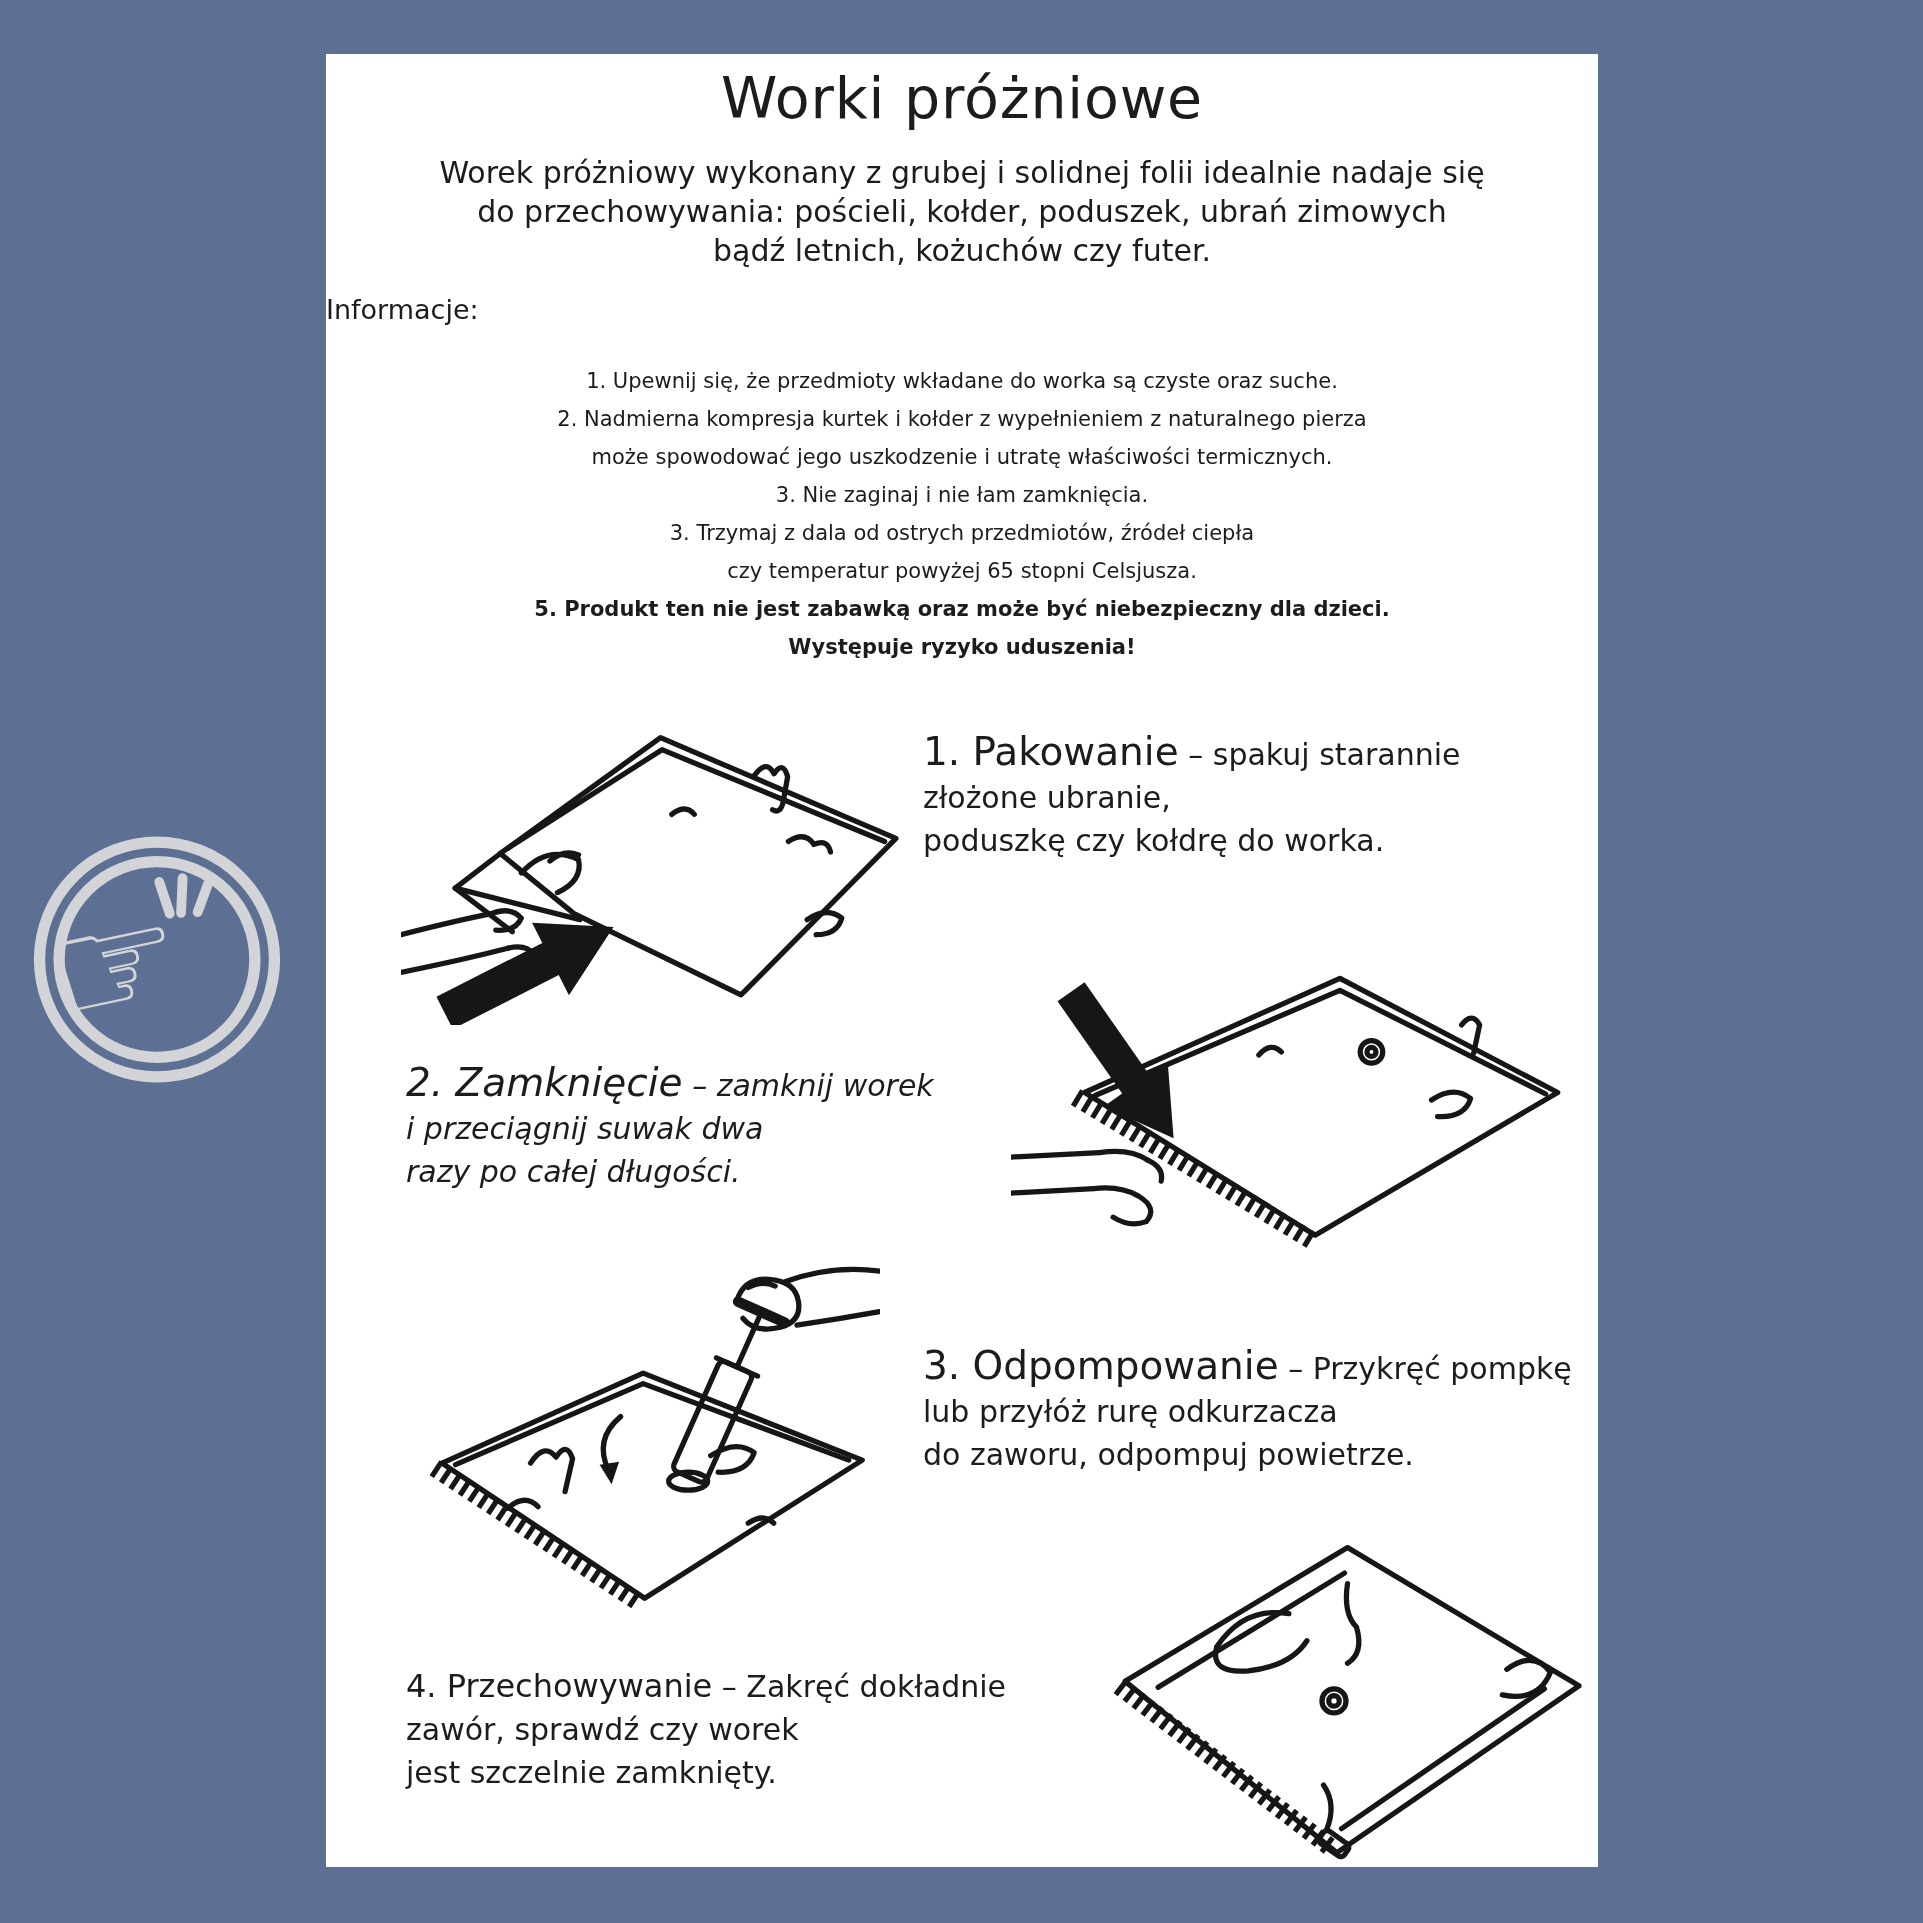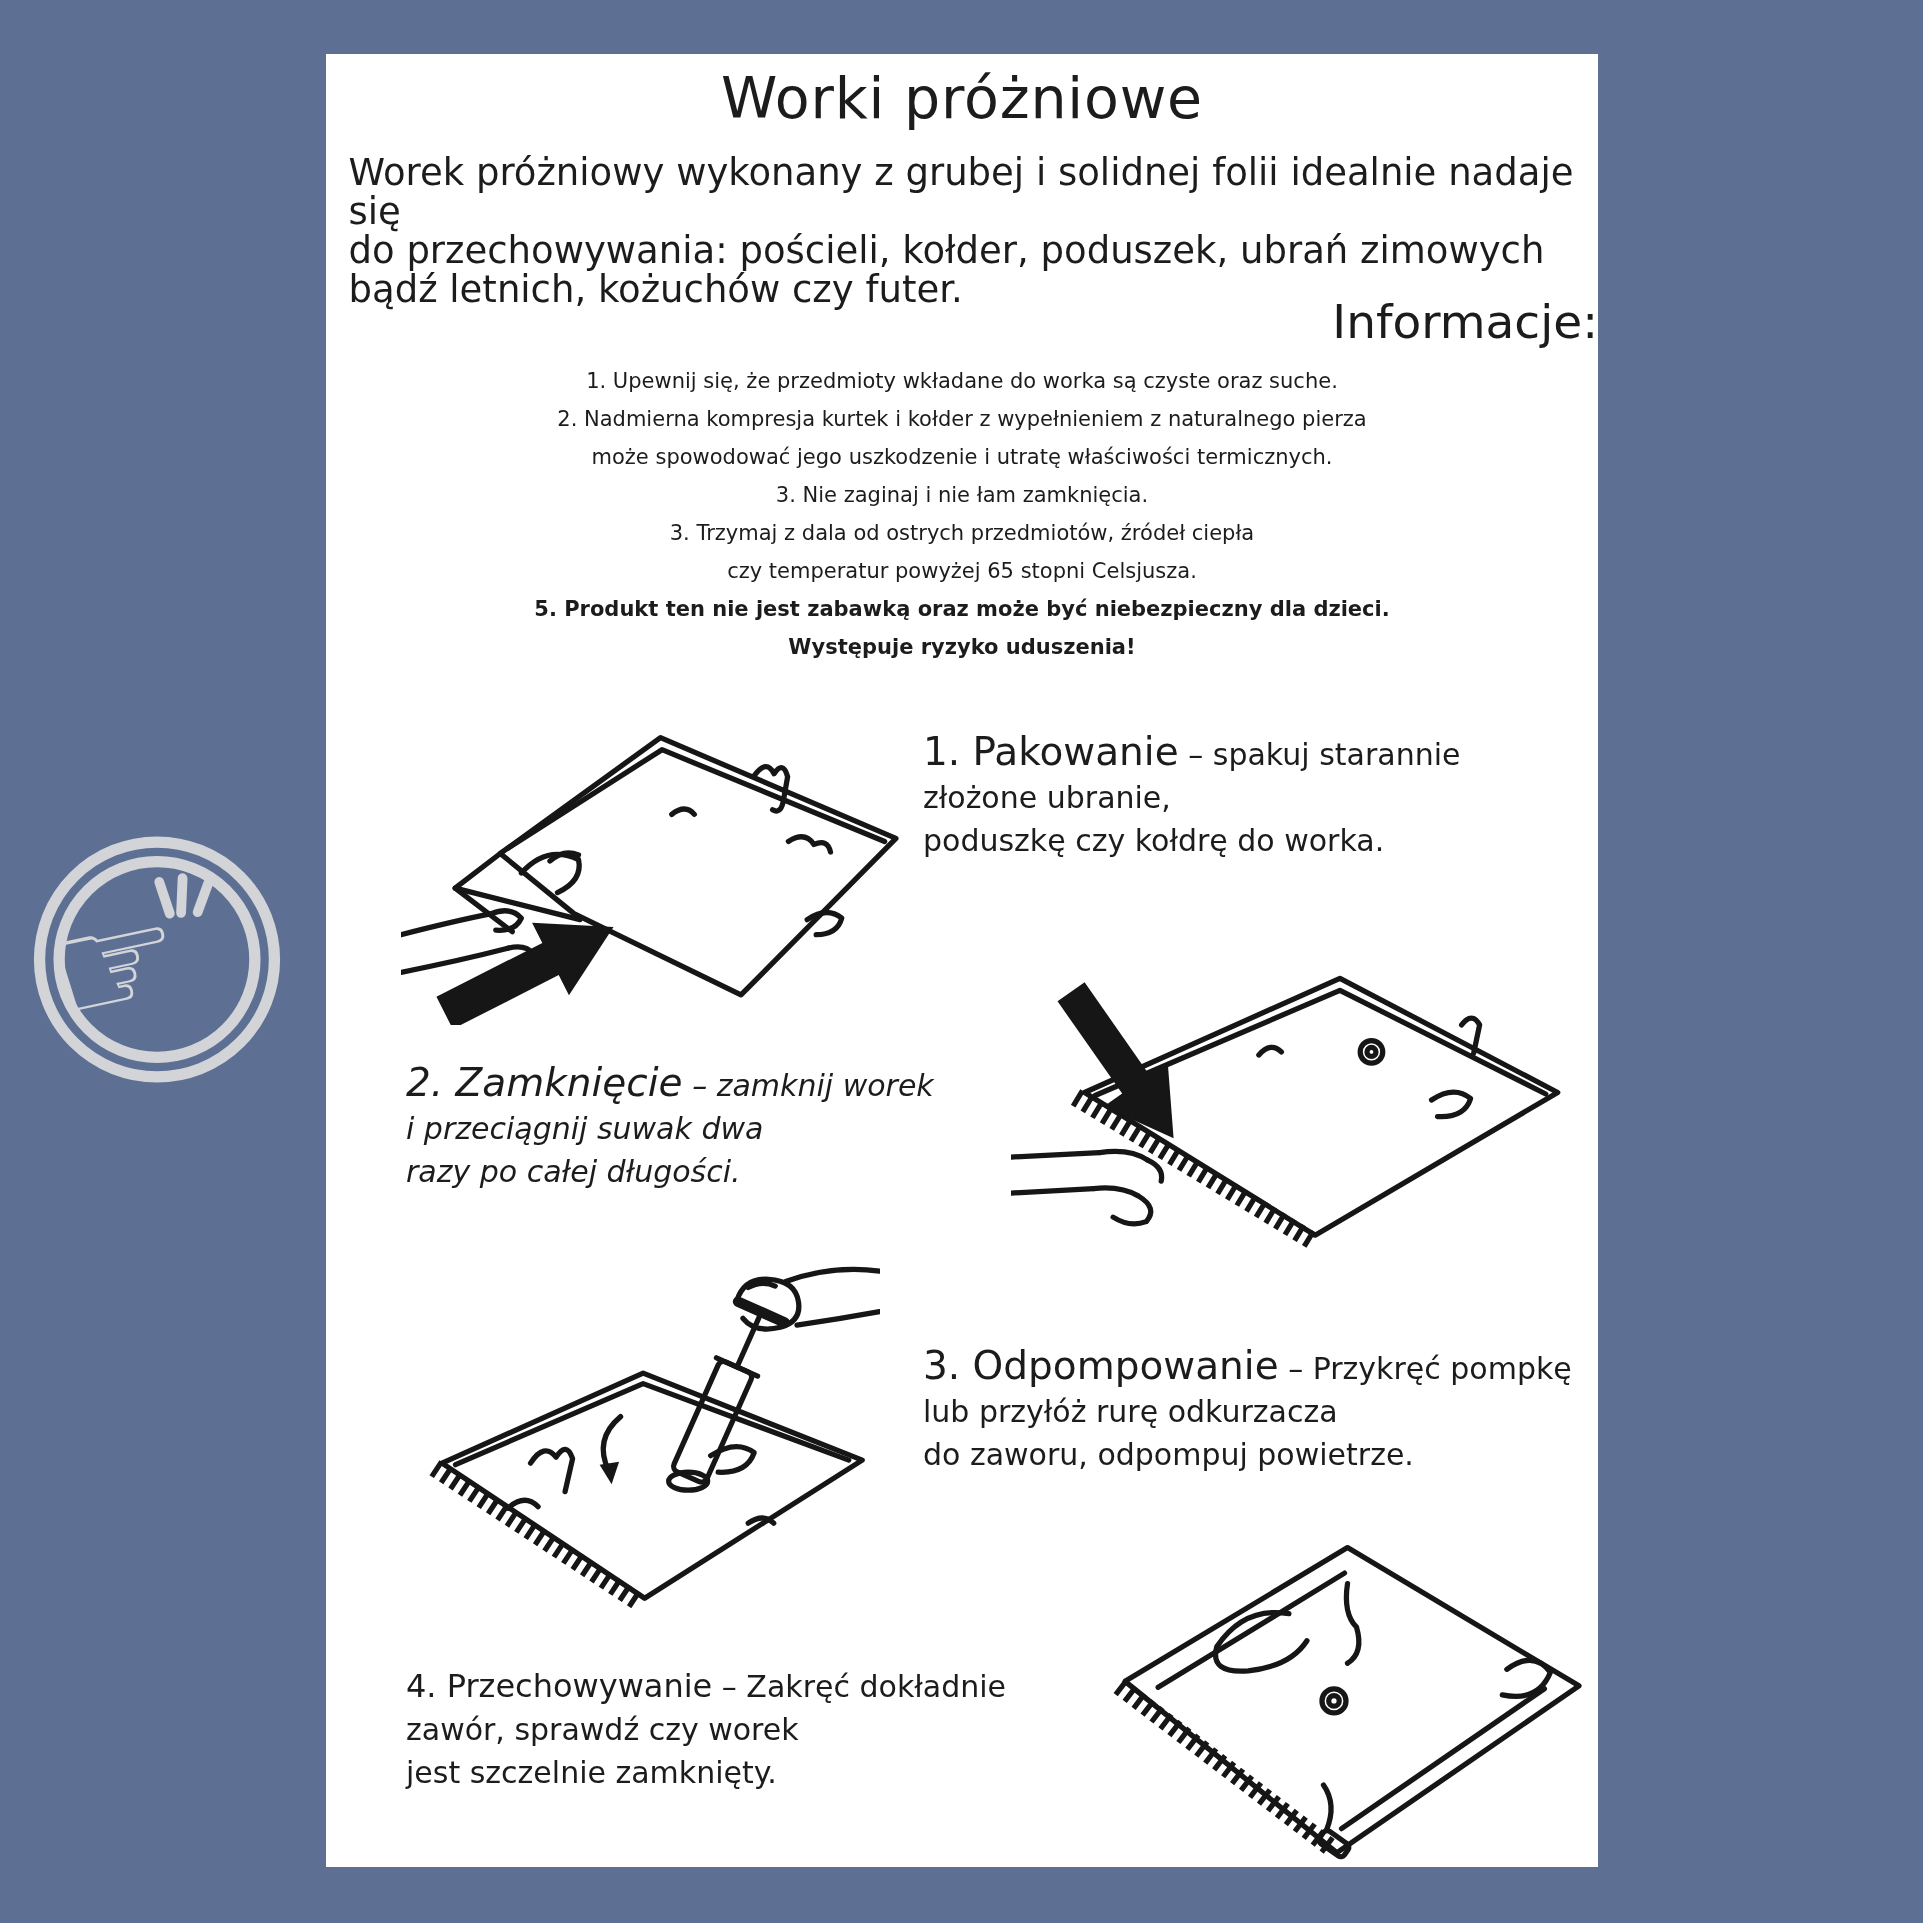--- a/index.html
+++ b/index.html
@@ -11,26 +11,26 @@
   }
   .sheet{
     position:absolute;left:326px;top:54px;width:1272px;height:1813px;
     background:#ffffff;overflow:hidden;
   }
   .title{
     position:absolute;top:10.5px;left:0;right:0;text-align:center;
     font-size:57px;font-weight:400;letter-spacing:0.8px;
   }
   .intro{
-    position:absolute;top:99px;left:22.5px;right:22.5px;
-    font-size:37px;line-height:39px;
+    position:absolute;top:99px;left:22.5px;right:22.5px;text-align:center;
+    font-size:30px;line-height:39px;
   }
   .info-heading{
-    position:absolute;top:240px;left:0;right:0;text-align:right;
-    font-size:47px;
+    position:absolute;top:240px;left:0;right:0;text-align:left;
+    font-size:27px;
   }
   .info-list{
     position:absolute;top:308px;left:12px;right:12px;text-align:center;
     font-size:21px;line-height:38px;
   }
   .info-list .bold{font-weight:bold;}
   .step-text{position:absolute;font-size:30px;line-height:43px;white-space:nowrap;}
   .step-text .step-heading{font-size:39px;}
   .step1-text{left:597px;top:676px;}
   .step2-text{left:80px;top:1007px;font-style:italic;}

